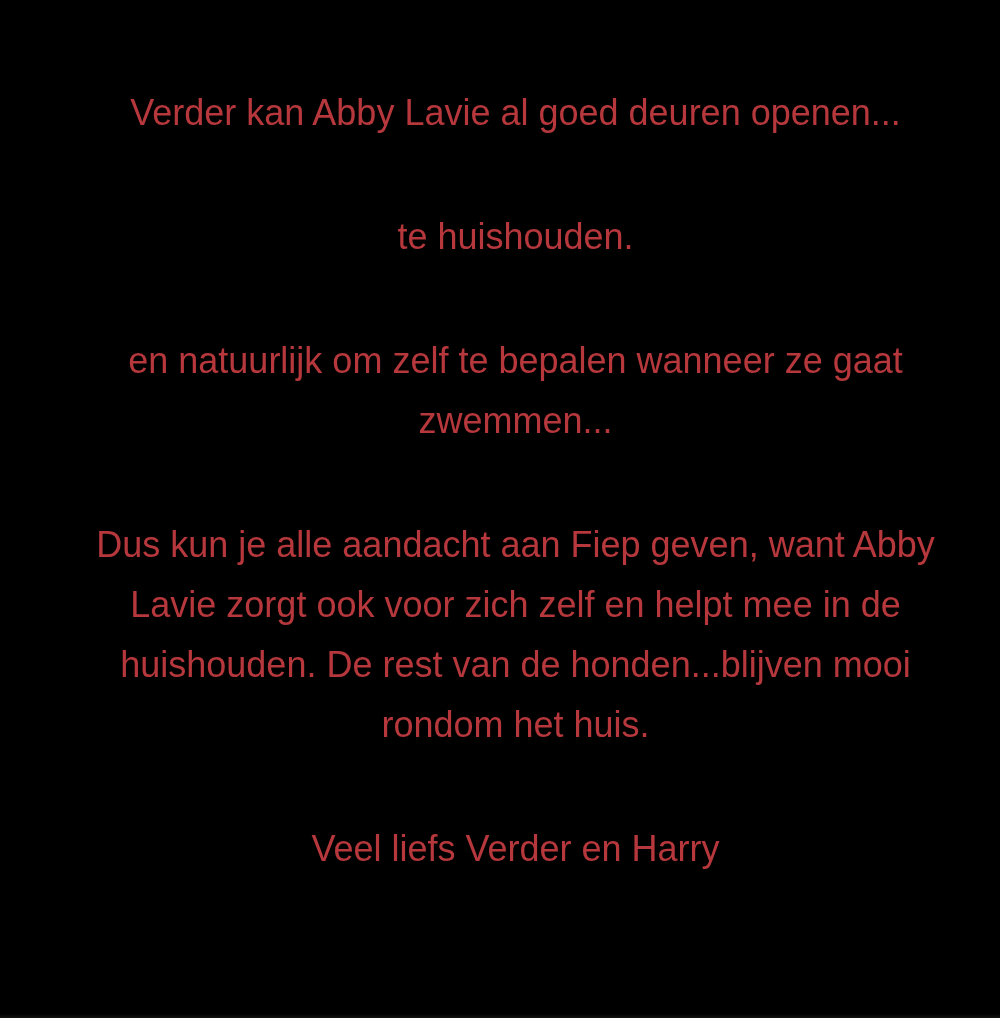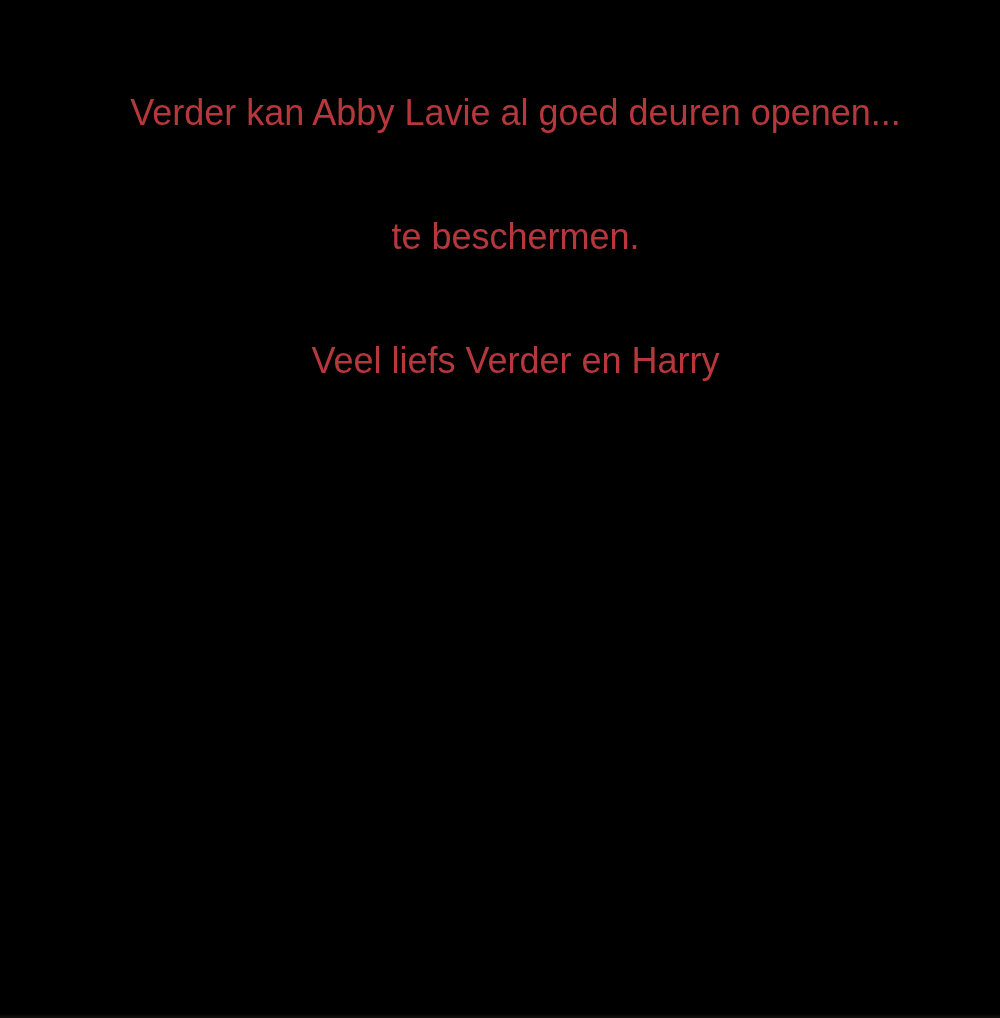--- a/index.html
+++ b/index.html
@@ -52,24 +52,34 @@
 <body>
 
 <div class="card" style="background: #000000; padding-left: 31px;">
   <div class="text-block" style="color: rgb(182, 56, 60);">
 
     <p>
       <span class="line">Verder kan Abby Lavie al goed deuren openen...</span>
     </p>
 
     <p>
-      <span class="line">te beschermen.</span>
+      <span class="line">te huishouden.</span>
     </p>
 
+    <p>
+      <span class="line">en natuurlijk om zelf te bepalen wanneer ze gaat</span>
+      <span class="line">zwemmen...</span>
+    </p>
 
+    <p>
+      <span class="line">Dus kun je alle aandacht aan Fiep geven, want Abby</span>
+      <span class="line">Lavie zorgt ook voor zich zelf en helpt mee in de</span>
+      <span class="line">huishouden. De rest van de honden...blijven mooi</span>
+      <span class="line">rondom het huis.</span>
+    </p>
 
     <p class="signoff">
       <span class="line">Veel liefs Verder en Harry</span>
     </p>
 
   </div>
   <div class="bottom-edge"></div>
 </div>
 
 </body></html>

